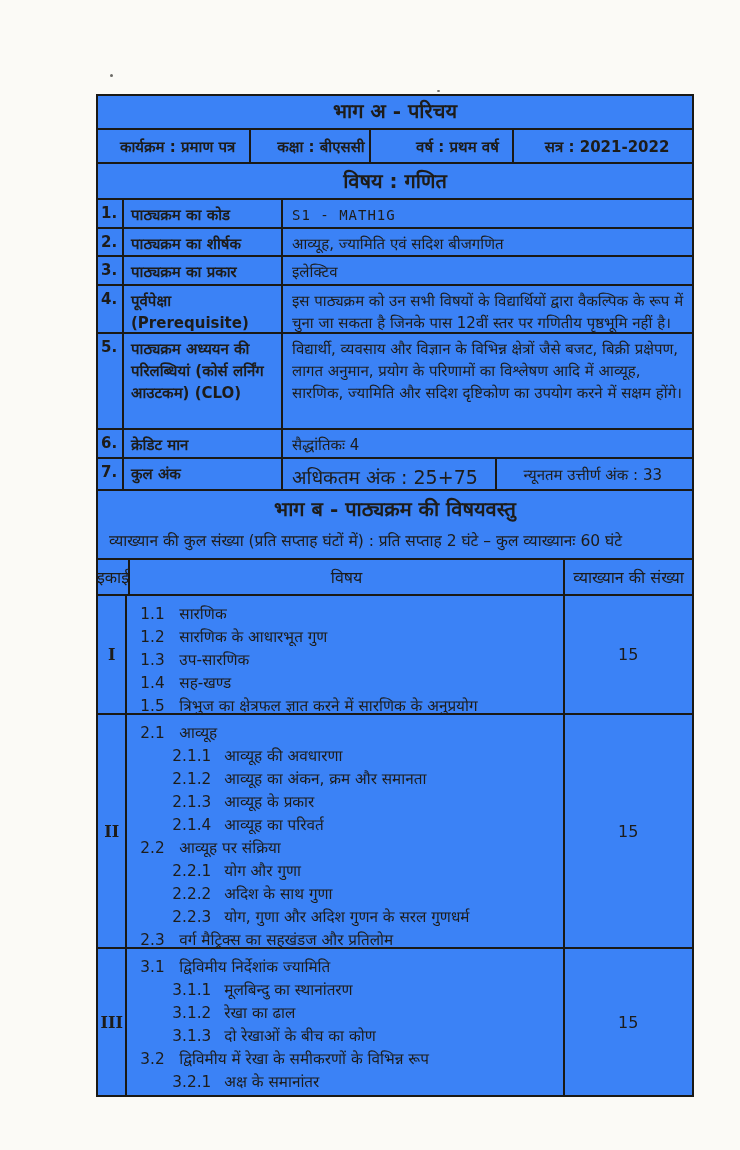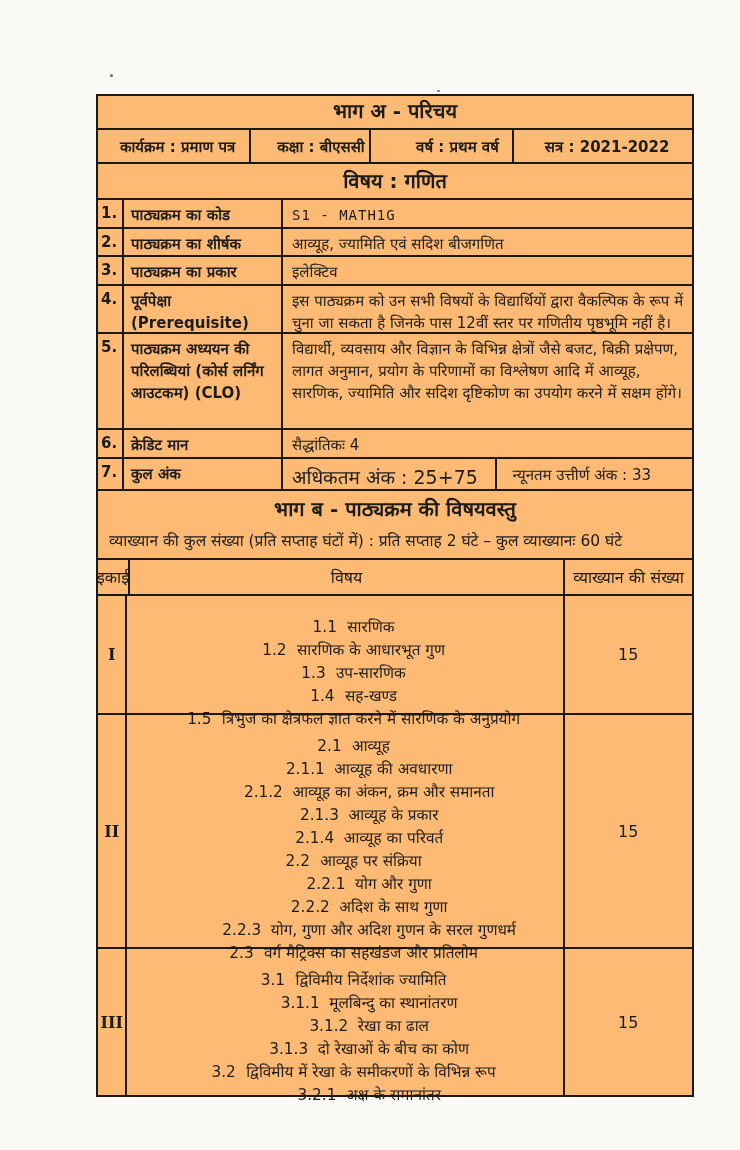--- a/index.html
+++ b/index.html
@@ -10,21 +10,21 @@
     font-family: "DejaVu Sans", sans-serif;
     color: #1d1c1a;
     overflow: hidden;
   }
   .frame {
     position: absolute;
     left: 96px;
     top: 94px;
     width: 598px;
     border: 2px solid #1a1916;
-    background: #fdba74;
+    background: #3b82f6;
   }
   .row { display: flex; border-top: 2px solid #1a1916; align-items: stretch; }
   .row.first { border-top: none; }
   .cell { border-right: 2px solid #1a1916; }
   .cell:last-child { border-right: none; }
 
   
   .title-a   { height: 32px; line-height: 31px; text-align: center; font-weight: bold; font-size: 20px; display: block; }
   .info-row  { height: 34px; font-weight: bold; font-size: 15px; }
   .info-row .cell { display: flex; align-items: center; justify-content: center; white-space: nowrap; margin-left: 8px; }
@@ -37,39 +37,39 @@
   .h29 { height: 29px; }
   .h28 { height: 28px; }
   .h48 { height: 48px; }
   .h96 { height: 96px; }
   .h32 { height: 32px; }
   .num-cell   { width: 26px;  font-weight: bold; font-size: 15px; padding: 4px 2px 0 3px; }
   .label-cell { width: 159px; font-weight: bold; font-size: 15px; padding: 4px 4px 0 7px; line-height: 22px; }
   .value-cell { flex: 1; font-size: 15px; padding: 4px 8px 0 9px; line-height: 22px; }
   .value-cell.en { font-family: "DejaVu Sans Mono", "DejaVu Sans", sans-serif; letter-spacing: 1px; font-size: 14px; }
   .marks-max  { width: 214px; font-size: 19px; padding: 5px 8px 0 9px; }
-  .marks-min  { width: 161px; font-size: 15px; padding: 5px 7px 0 4px; text-align: right; }
+  .marks-min  { width: 161px; font-size: 15px; padding: 5px 7px 0 4px; text-align: right; margin-left: 11px; }
 
   
   .title-b { height: 37px; line-height: 37px; text-align: center; font-weight: bold; font-size: 20px; display: block; }
   .note-row { height: 32px; line-height: 31px; font-size: 15.5px; display: block; padding-left: 3px; white-space: nowrap; }
   .bhead { height: 36px; font-weight: normal; font-size: 16px; text-align: right; }
   .bhead .cell { display: flex; align-items: center; justify-content: center; }
   .unit-col  { width: 32px; }
   .topic-col { width: 480px; }
   .lect-col  { width: 140px; }
   .hI   { height: 119px; }
   .hII  { height: 234px; }
   .hIII { height: 148px; }
   .unit-row .unit-col {
     display: flex; align-items: center; justify-content: center;
     font-weight: bold; font-size: 16px;
     font-family: "DejaVu Serif", serif;
   }
-  .unit-row .topic-col { padding-top: 20px; text-align: center; }
+  .unit-row .topic-col { padding-top: 7px; }
   .unit-row .lect-col { display: flex; align-items: center; justify-content: center; font-size: 16px; }
   .tline { line-height: 23px; font-size: 15.3px; white-space: nowrap; }
   .tline.lvl1 { padding-left: 13px; }
   .tline.lvl2 { padding-left: 45px; }
   .tnum { display: inline-block; margin-right: 6px; }
   .lvl1 .tnum { min-width: 33px; }
   .lvl2 .tnum { min-width: 46px; }
 
   
   .speck { position: absolute; background: #6b6a66; border-radius: 50%; }

